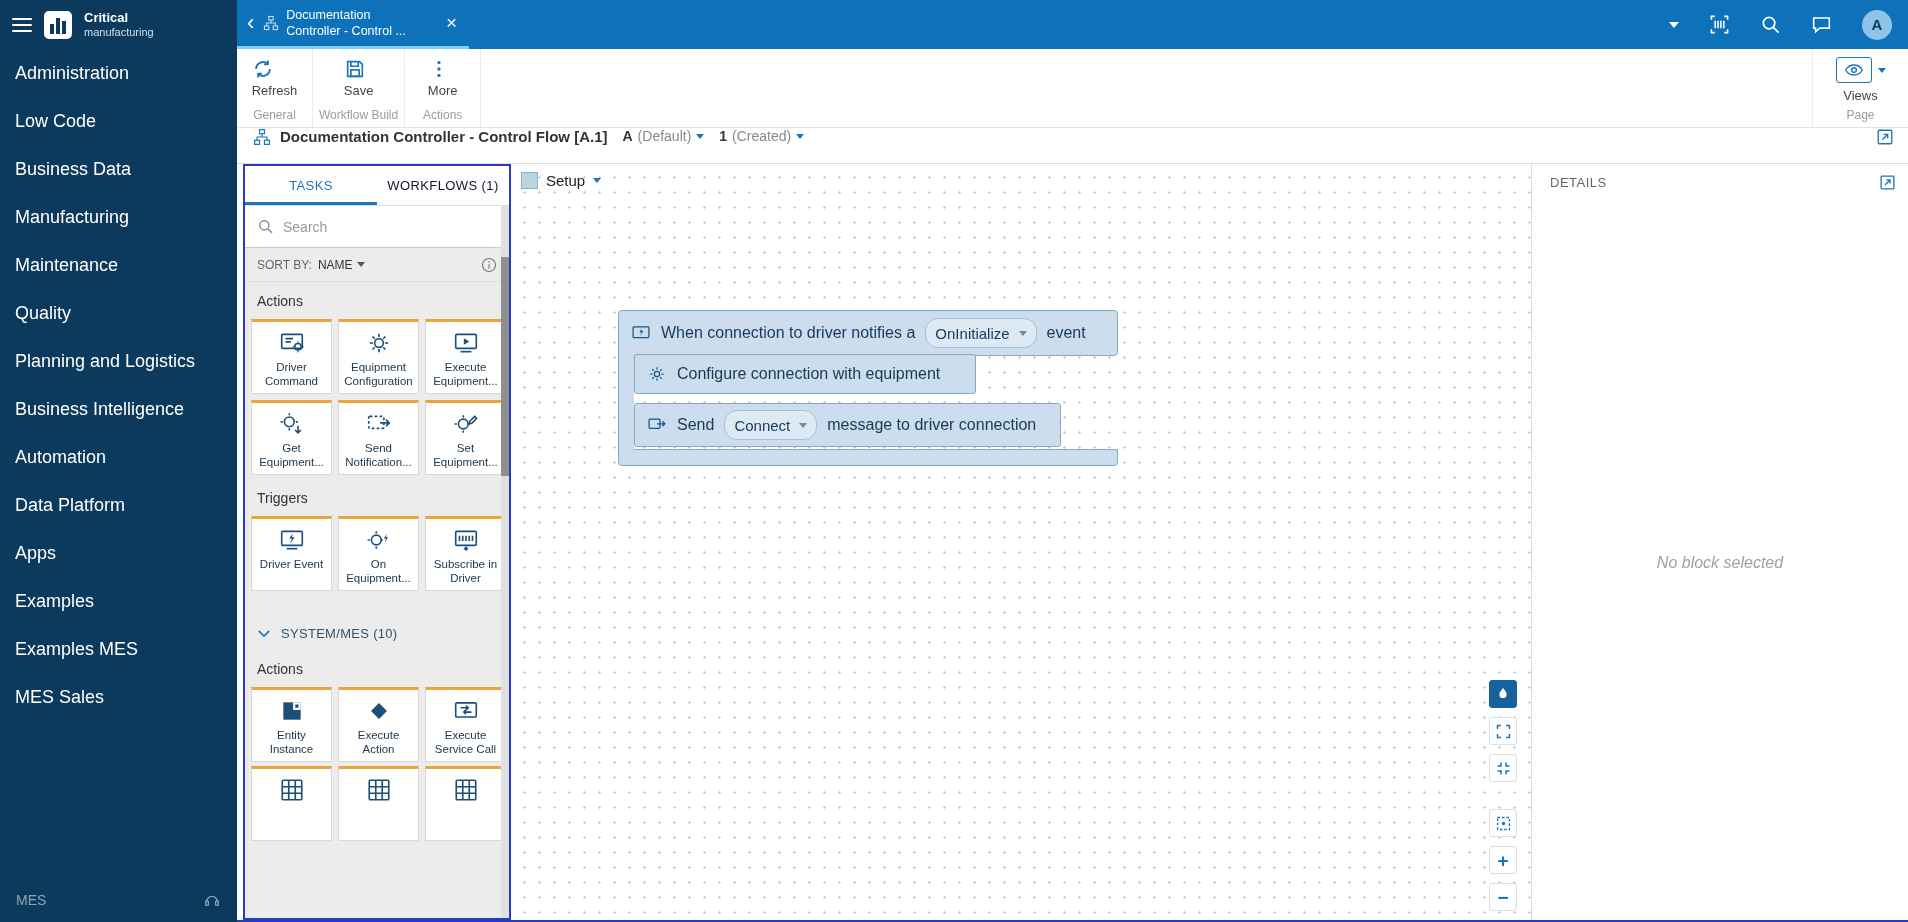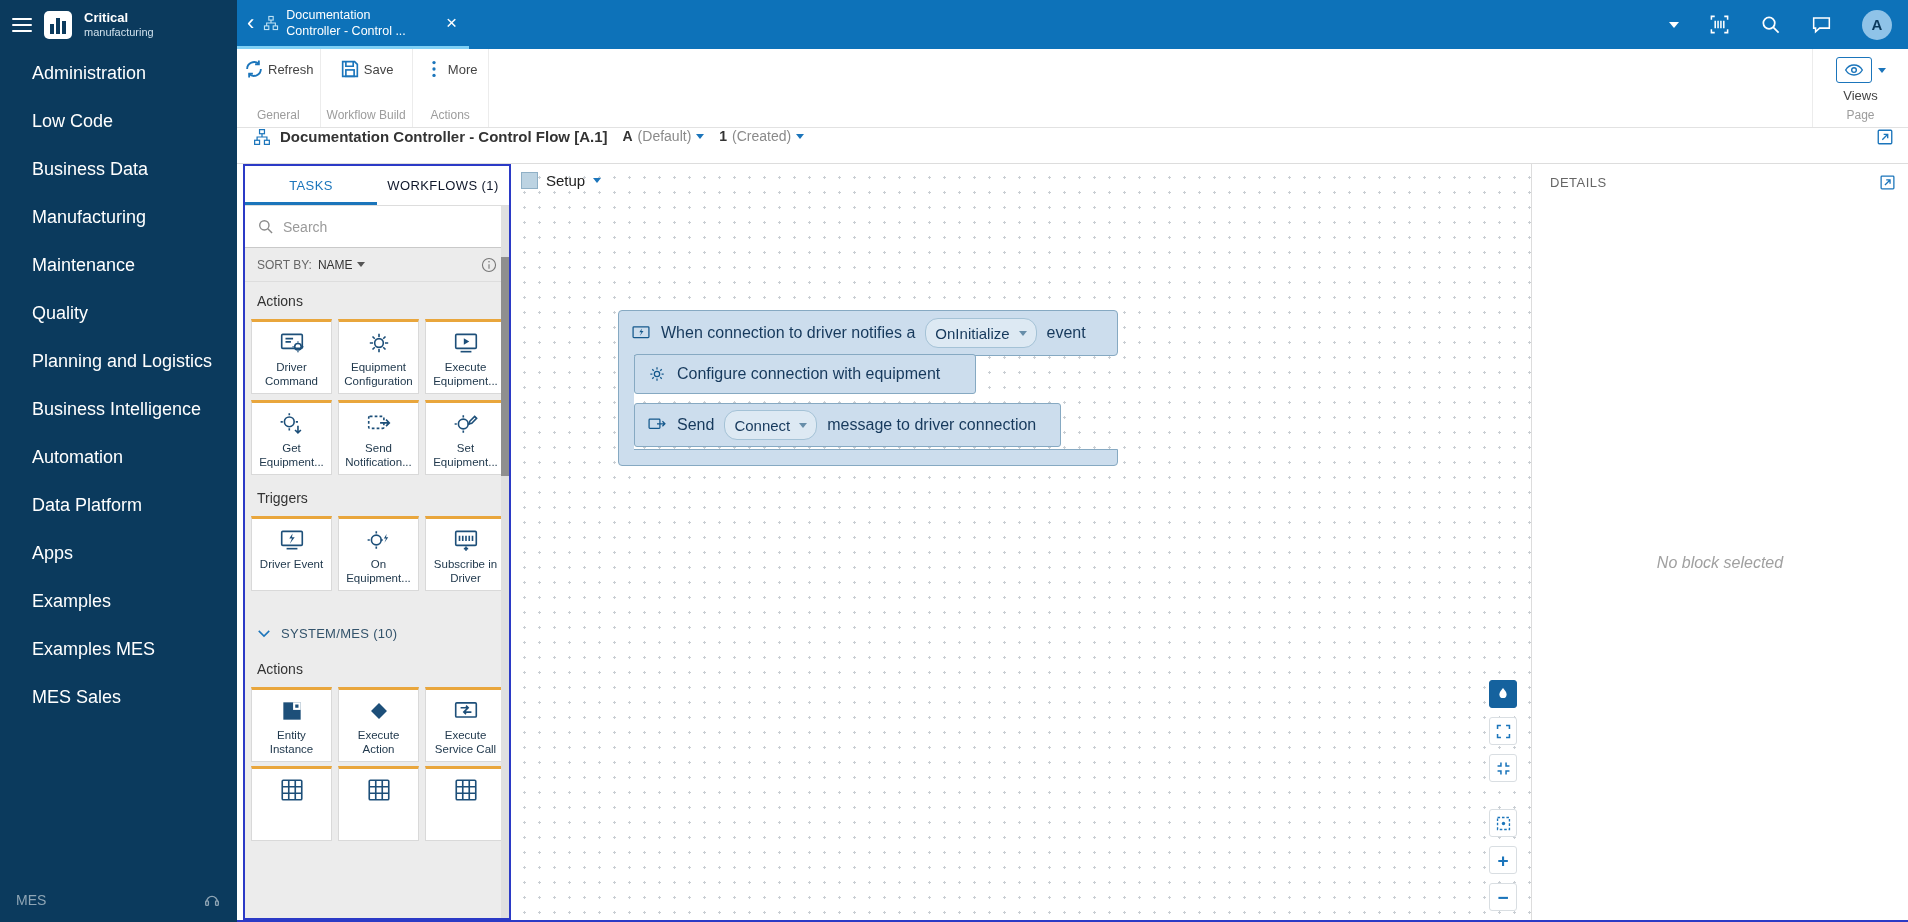--- a/index.html
+++ b/index.html
@@ -12,40 +12,40 @@
   .sidebar{width:237px;flex:0 0 237px;background:#0b3a5d;color:#fff;display:flex;flex-direction:column}
   .sb-header{height:49px;flex:0 0 49px;display:flex;align-items:center;gap:12px;padding:0 12px}
   .hamburger{width:20px;display:flex;flex-direction:column;gap:4px;cursor:pointer}
   .hamburger span{height:2px;background:#fff;border-radius:1px}
   .logo-mark{width:28px;height:28px;background:#fff;border-radius:5px;display:flex;align-items:flex-end;justify-content:center;gap:2px;padding:5px}
   .logo-mark i{width:4px;background:#0b3a5d;display:block}
   .brand-text{line-height:1.1}
   .brand-line1{font-size:13px;font-weight:bold}
   .brand-line2{font-size:11px;color:#cfe0ec}
   .sb-nav{flex:1;padding-top:0}
-  .sb-item{height:48px;display:flex;align-items:center;padding-left:32px;font-size:18px;cursor:pointer}
+  .sb-item{height:48px;display:flex;align-items:center;padding-left:15px;font-size:18px;cursor:pointer}
   .sb-footer{height:44px;flex:0 0 44px;display:flex;align-items:center;justify-content:space-between;padding:0 16px;color:#8fa5b5;font-size:14px}
 
   
   .main{flex:1;display:flex;flex-direction:column;min-width:0}
 
   
   .topbar{height:49px;flex:0 0 49px;background:#0d72b9;display:flex;align-items:stretch}
   .doc-tab{width:232px;display:flex;align-items:center;gap:7px;padding:0 8px;color:#fff;border-bottom:3px solid #7fd0f5;cursor:pointer}
   .tab-back{font-size:22px;line-height:1;padding:0 2px;cursor:pointer}
   .tab-titles{flex:1;font-size:12.5px;line-height:1.3;overflow:hidden;white-space:nowrap}
   .tab-close{font-size:19px;padding:0 4px;cursor:pointer}
   .topbar-right{margin-left:auto;display:flex;align-items:center;gap:30px;padding-right:16px}
   .tb-caret{width:0;height:0;border-left:5px solid transparent;border-right:5px solid transparent;border-top:6px solid #fff;cursor:pointer}
   .avatar{width:30px;height:30px;border-radius:50%;background:#8fc3e8;color:#0b3a5d;font-weight:bold;font-size:15px;display:flex;align-items:center;justify-content:center;cursor:pointer}
 
   
   .toolbar{height:79px;flex:0 0 79px;background:#fff;border-bottom:1px solid #e2e2e2;display:flex}
   .tb-group{display:flex;flex-direction:column;align-items:center;justify-content:space-between;padding:9px 6px 3px;border-right:1px solid #ececec;min-width:76px}
-  .tb-btn{display:flex;flex-direction:row;align-items:center;gap:3px;font-size:13px;color:#444;cursor:pointer}
+  .tb-btn{display:flex;flex-direction:column;gap:3px;font-size:13px;color:#444;cursor:pointer}
   .tb-group-label{font-size:12px;color:#9c9c9c;padding:3px 0 2px;white-space:nowrap}
   .toolbar-right{margin-left:auto;border-left:1px solid #ececec;display:flex;flex-direction:column;align-items:center;justify-content:space-between;padding:8px 20px 3px;min-width:96px}
   .views-btn{display:flex;align-items:center;gap:6px;cursor:pointer}
   .views-box{width:36px;height:26px;border:1px solid #1b75bb;border-radius:3px;display:flex;align-items:center;justify-content:center;background:#fff}
   .caret-blue{width:0;height:0;border-left:4px solid transparent;border-right:4px solid transparent;border-top:5px solid #1b75bb;display:inline-block}
   .caret-dark{width:0;height:0;border-left:4px solid transparent;border-right:4px solid transparent;border-top:5px solid #555;display:inline-block}
   .views-label{font-size:13px;color:#444;margin-top:2px}
 
   
   .breadcrumb{height:36px;flex:0 0 36px;background:#fff;border-bottom:1px solid #ddd;display:flex;align-items:flex-start;gap:9px;padding:0 14px 0 16px;font-size:15px}

